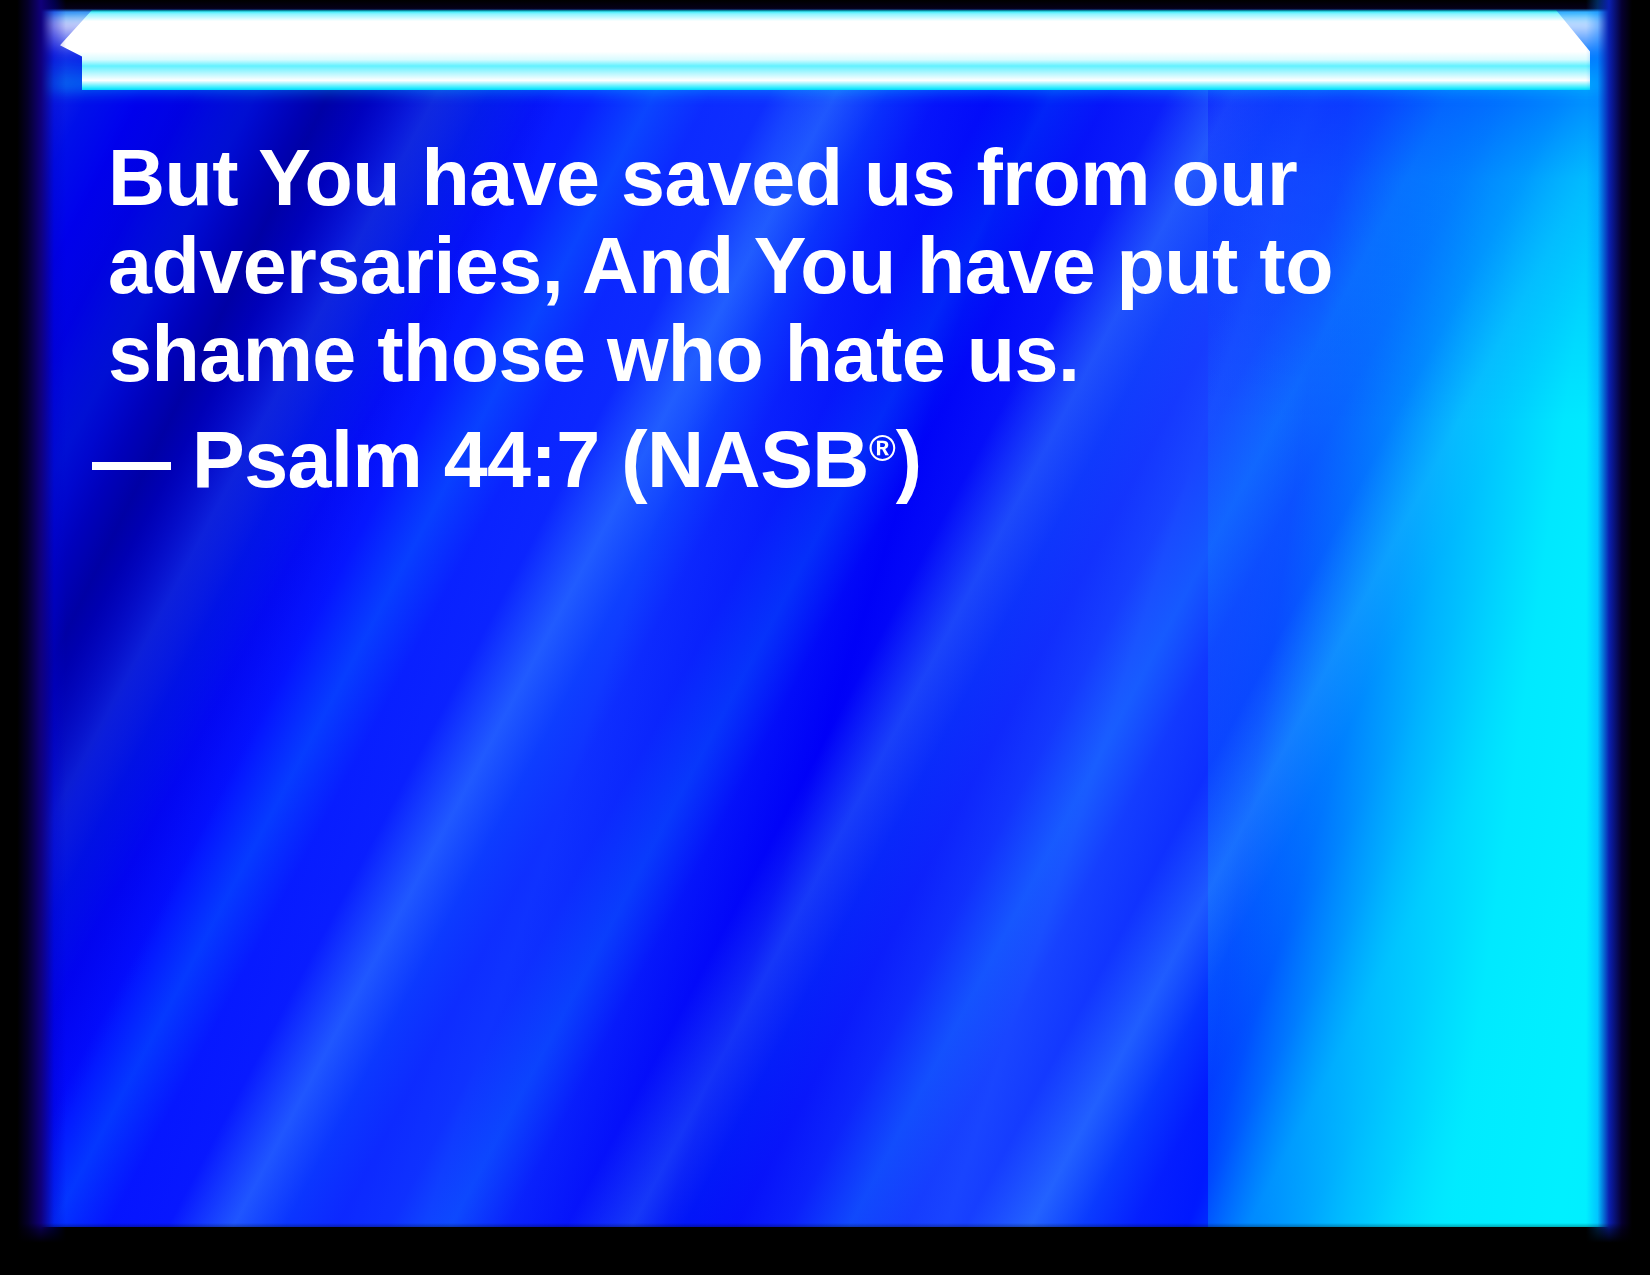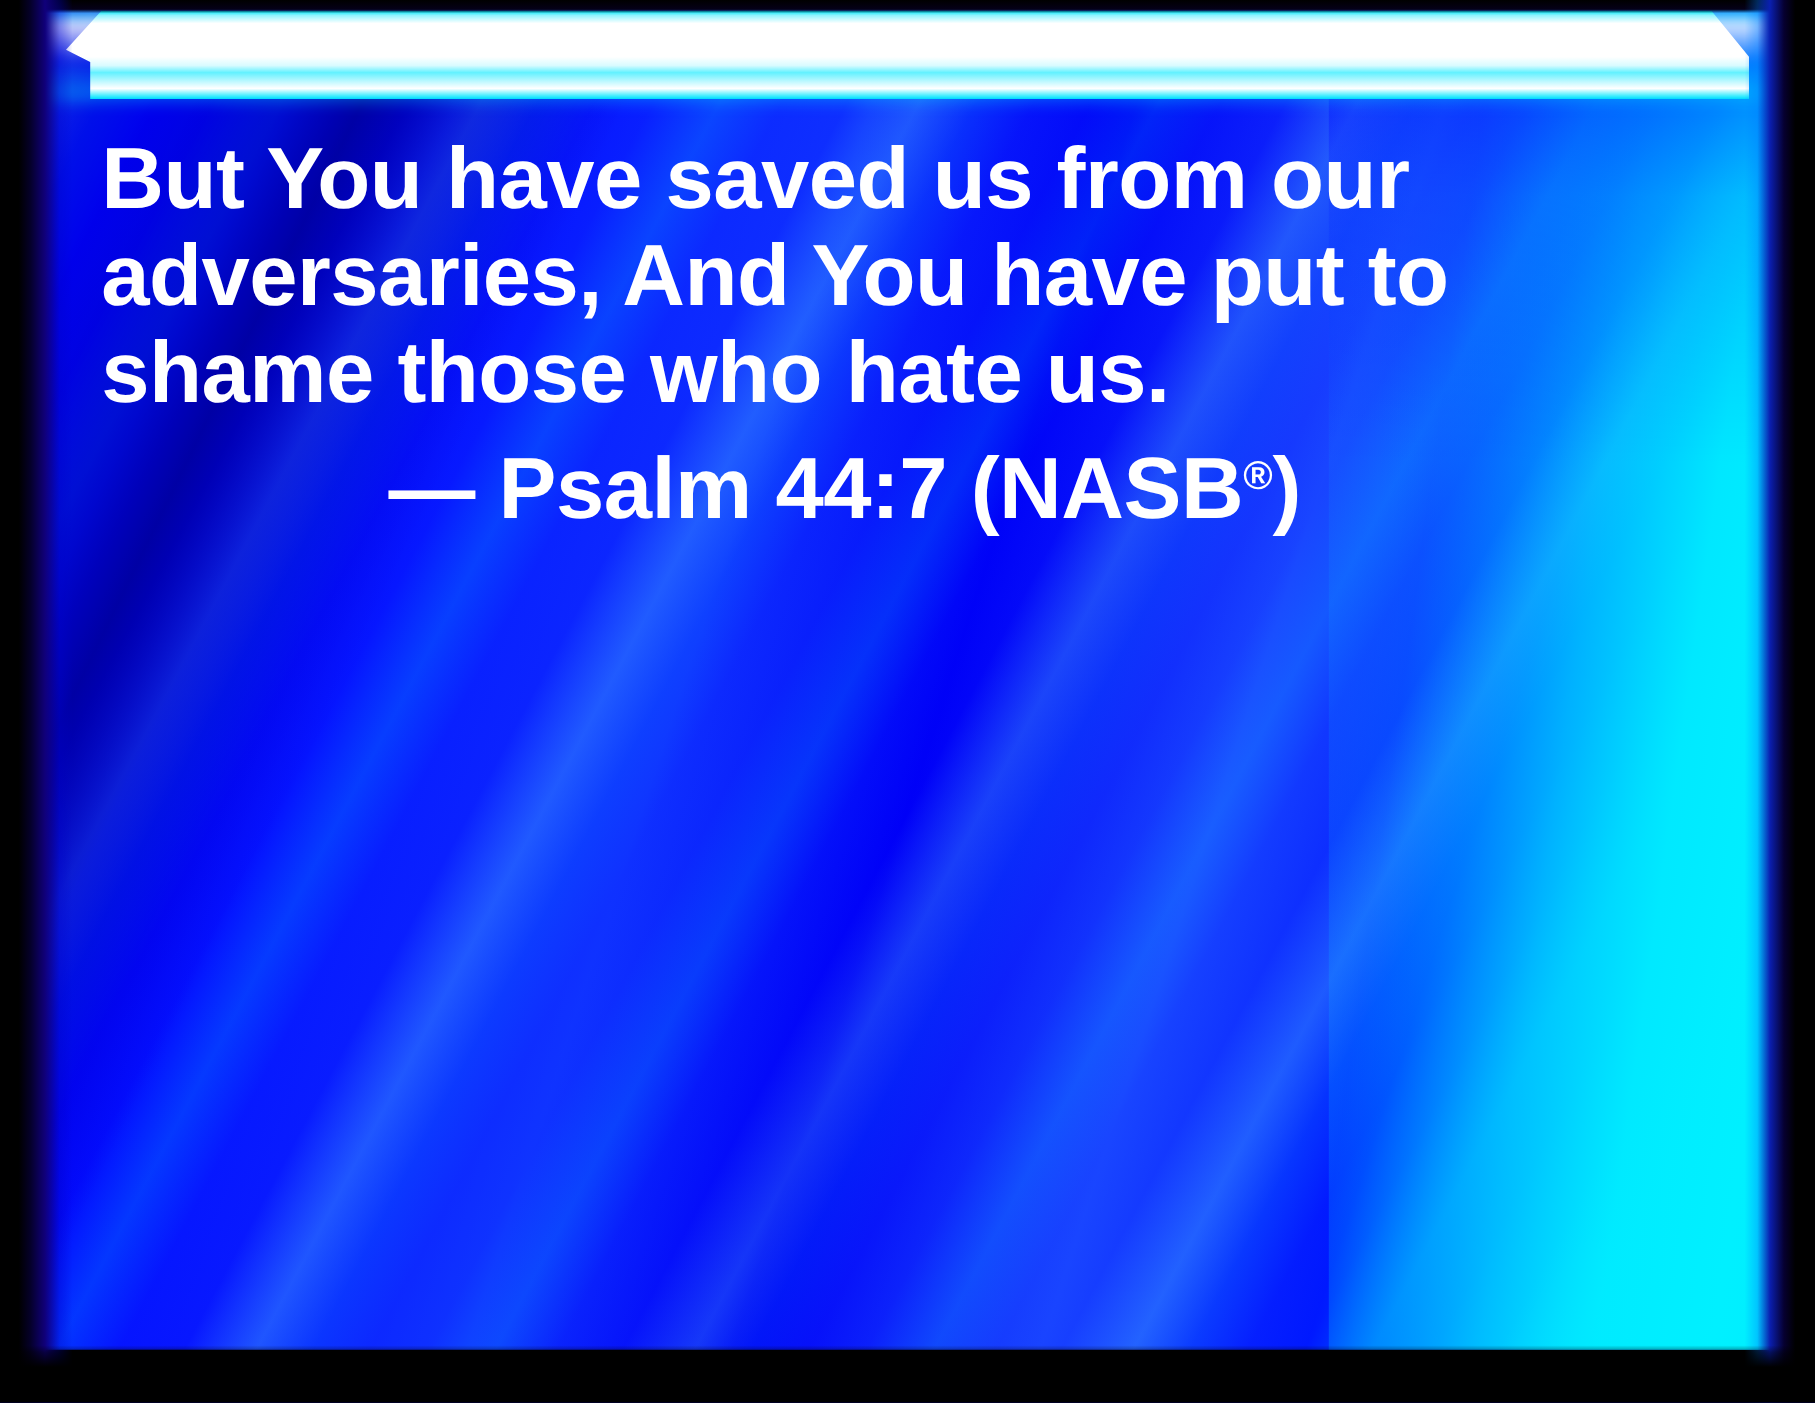--- a/index.html
+++ b/index.html
@@ -200,40 +200,40 @@
 
   
   .verse-block {
     position: absolute;
     left: 92px;
     top: 118px;
     width: 1360px;
   }
 
   .verse-text {
-    margin: 0;
+    margin: 16px;
     color: #ffffff;
     font-family: "Liberation Sans", sans-serif;
     font-weight: bold;
     font-size: 79px;
     line-height: 1.115;
     letter-spacing: -0.5px;
     white-space: pre-wrap;
     text-rendering: optimizeLegibility;
   }
 
   .verse-ref {
     margin: 18px 0 0 0;
     color: #ffffff;
     font-family: "Liberation Sans", sans-serif;
     font-weight: bold;
     font-size: 79px;
     line-height: 1.115;
     letter-spacing: -0.5px;
-    text-align: center;
+    text-align: left;
     padding-right: 8px;
     white-space: nowrap;
   }
 
   .verse-ref .reg {
     font-size: 0.46em;
     vertical-align: 0.72em;
     letter-spacing: 0;
   }
 </style>

